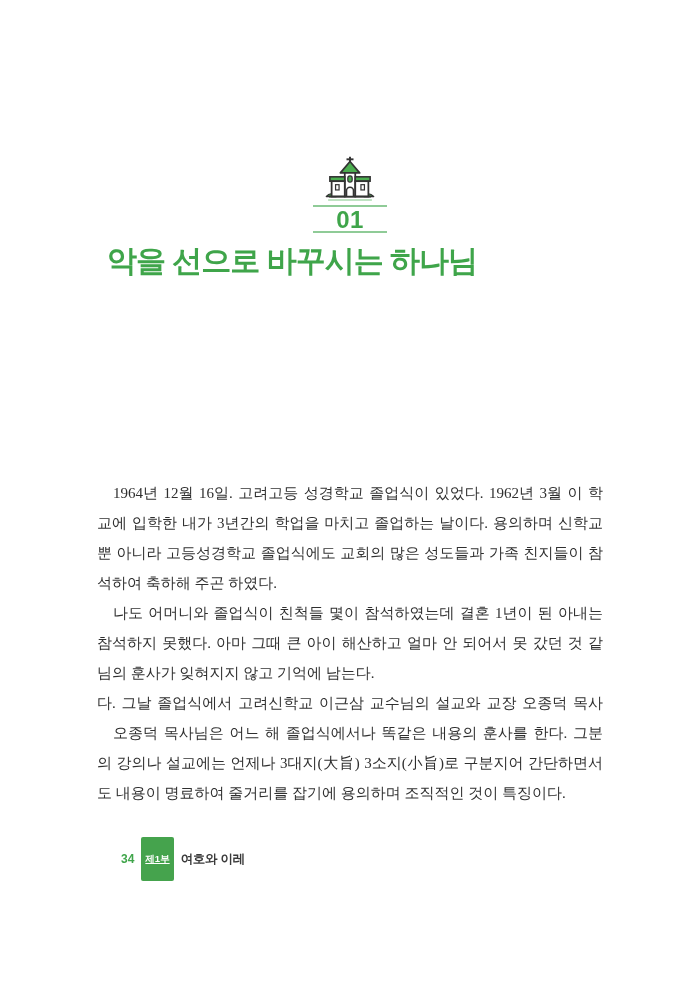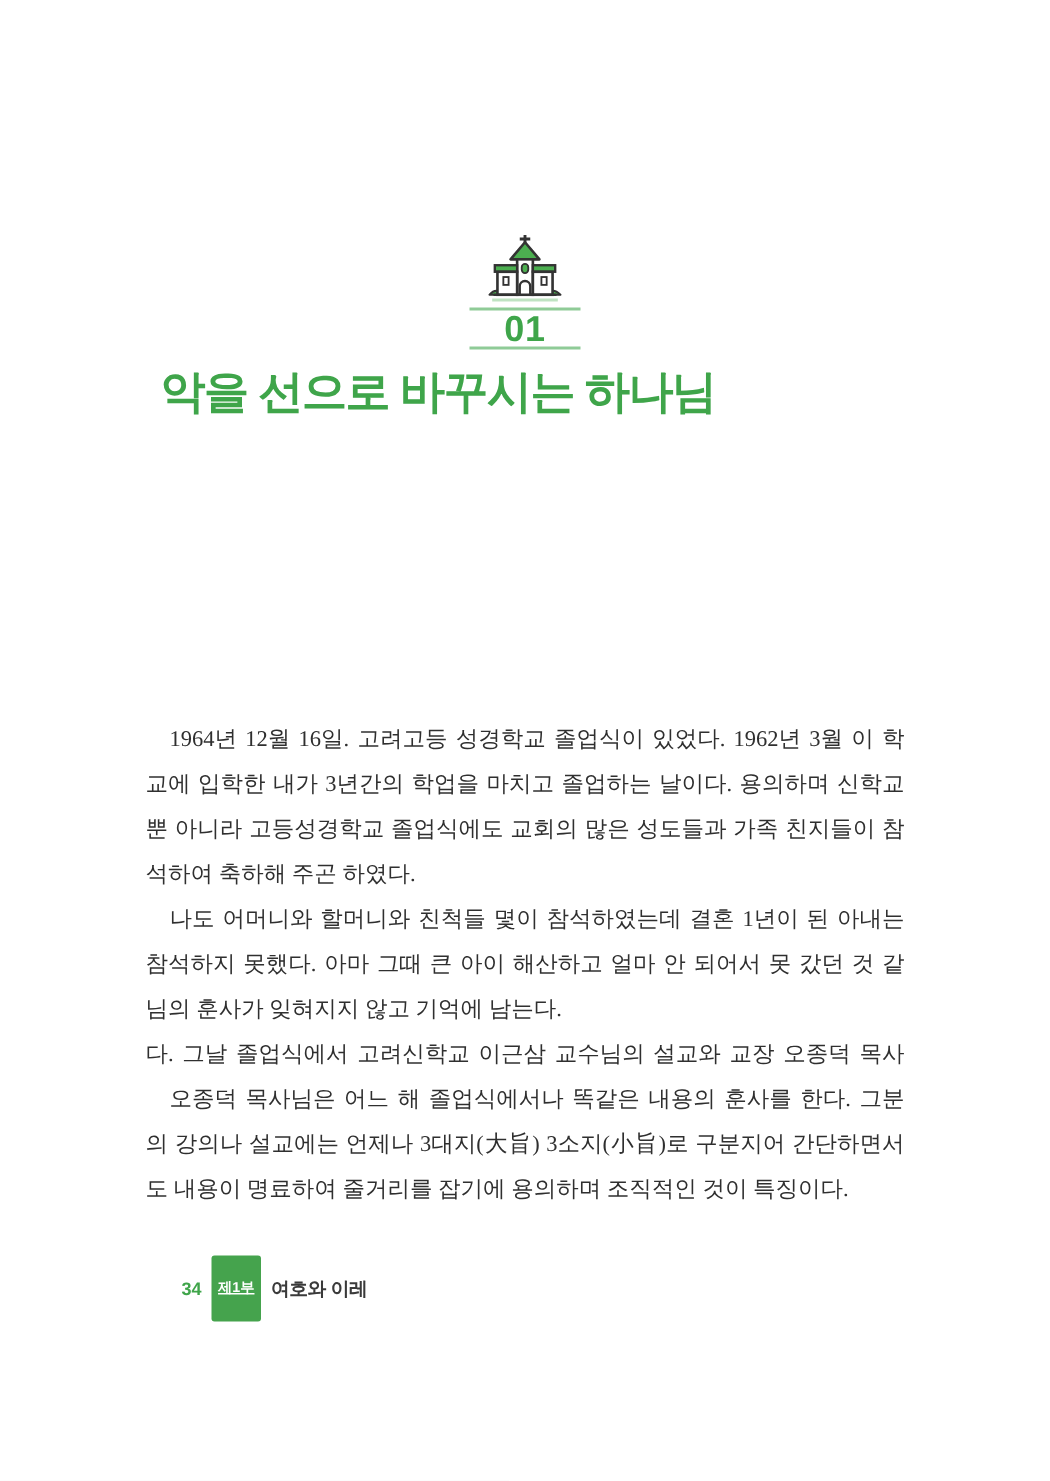--- a/index.html
+++ b/index.html
@@ -113,21 +113,21 @@
   <div class="chapter-num">01</div>
   <div class="rule bottom"></div>
 
   <h1 class="chapter-title">악을 선으로 바꾸시는 하나님</h1>
 
   <main class="body-text" id="body-text">
       <div class="line indent just">1964년 12월 16일. 고려고등 성경학교 졸업식이 있었다. 1962년 3월 이 학</div>
       <div class="line just">교에 입학한 내가 3년간의 학업을 마치고 졸업하는 날이다. 용의하며 신학교</div>
       <div class="line just">뿐 아니라 고등성경학교 졸업식에도 교회의 많은 성도들과 가족 친지들이 참</div>
       <div class="line">석하여 축하해 주곤 하였다.</div>
-      <div class="line indent just">나도 어머니와 할머니와 친척들 몇이 참석하였는데 결혼 1년이 된 아내는</div>
+      <div class="line indent just">나도 어머니와 졸업식이 친척들 몇이 참석하였는데 결혼 1년이 된 아내는</div>
       <div class="line just">참석하지 못했다. 아마 그때 큰 아이 해산하고 얼마 안 되어서 못 갔던 것 같</div>
       <div class="line">님의 훈사가 잊혀지지 않고 기억에 남는다.</div>
       <div class="line just">다. 그날 졸업식에서 고려신학교 이근삼 교수님의 설교와 교장 오종덕 목사</div>
       <div class="line indent just">오종덕 목사님은 어느 해 졸업식에서나 똑같은 내용의 훈사를 한다. 그분</div>
       <div class="line just">의 강의나 설교에는 언제나 3대지(大旨) 3소지(小旨)로 구분지어 간단하면서</div>
       <div class="line">도 내용이 명료하여 줄거리를 잡기에 용의하며 조직적인 것이 특징이다.</div>
     </main>
 
   <footer class="footer">
     <span class="page-num">34</span>

